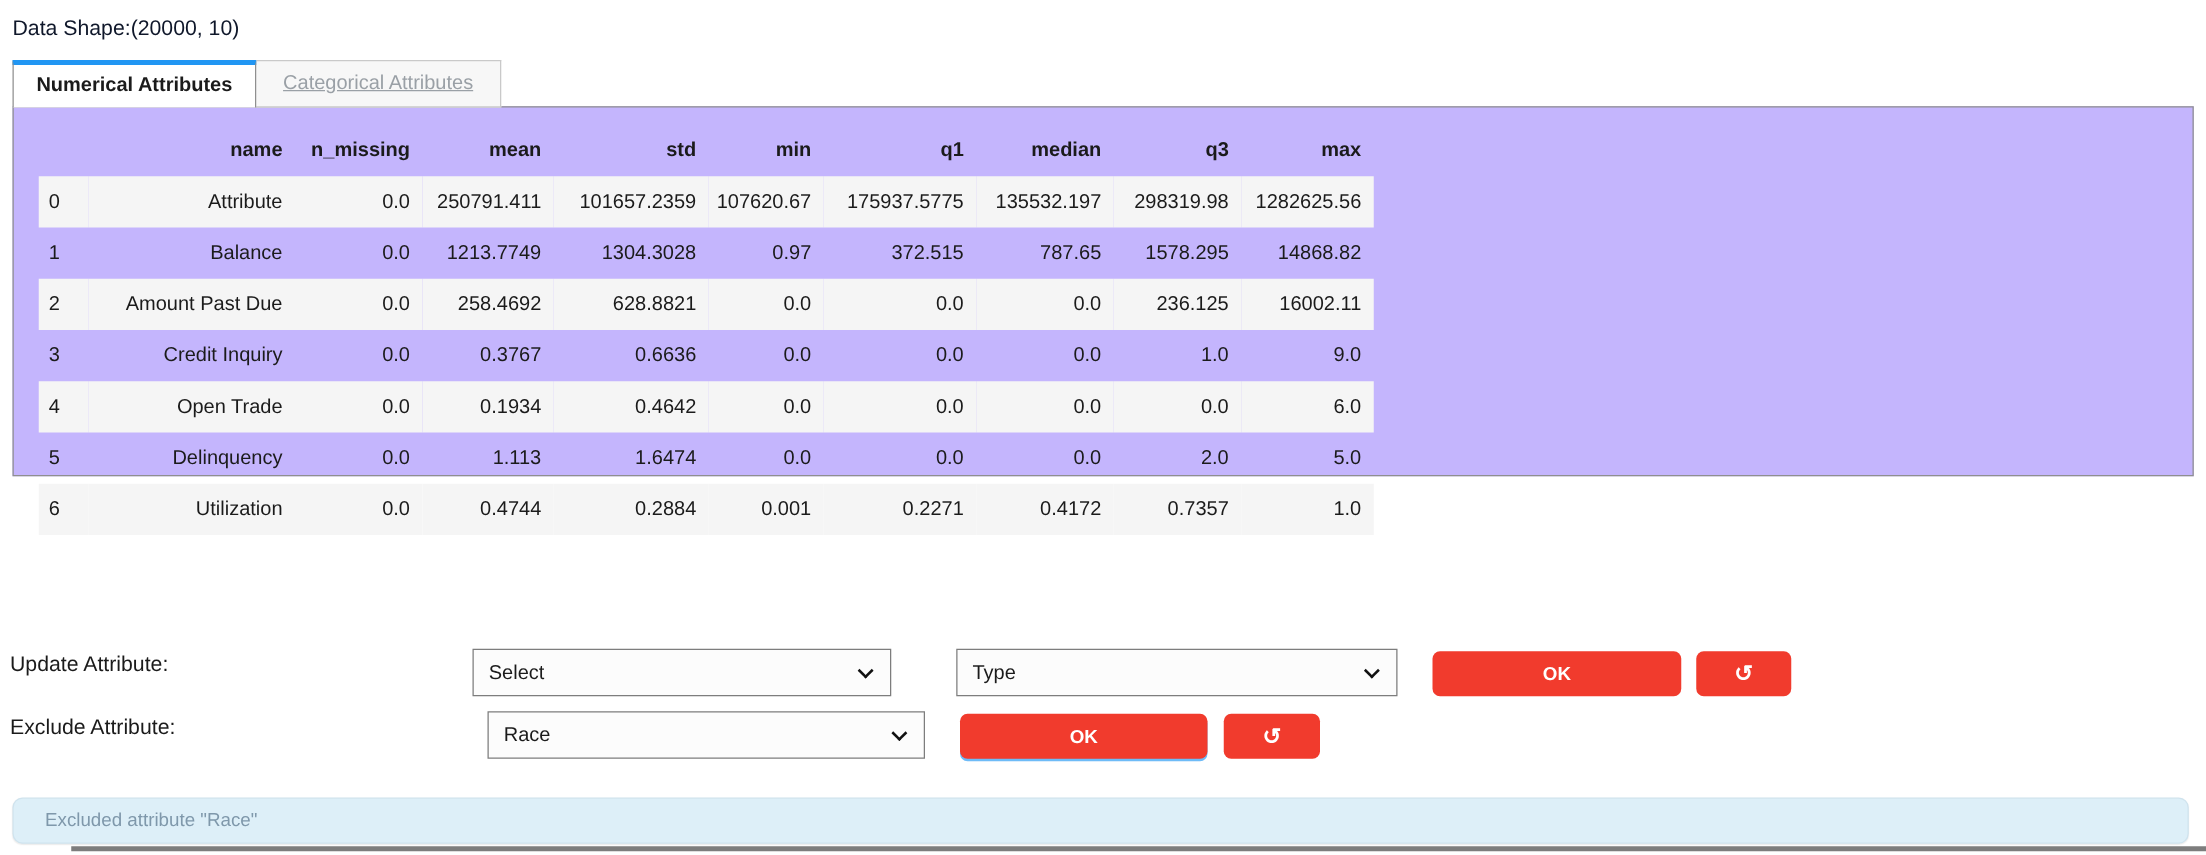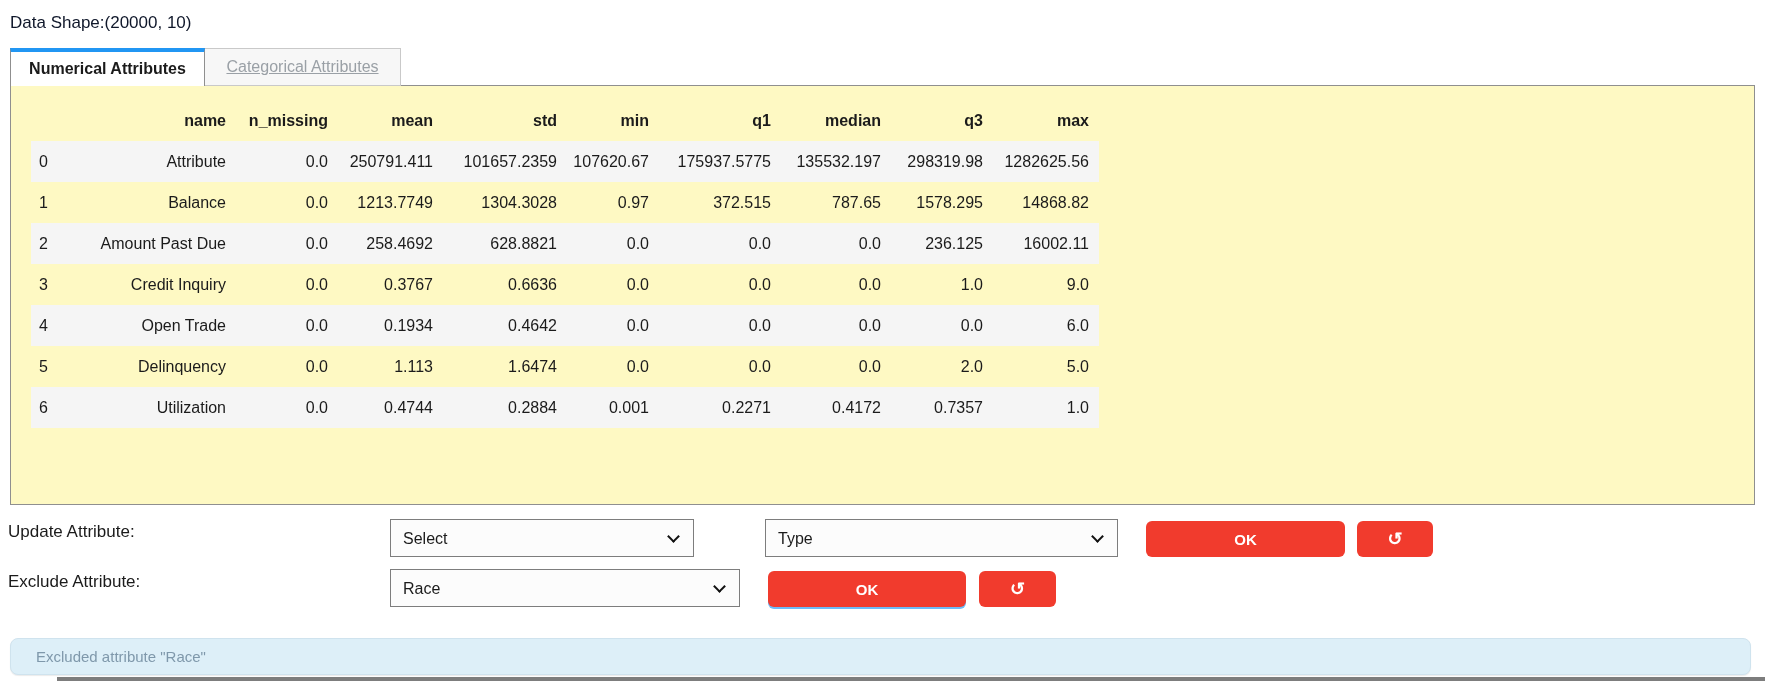--- a/index.html
+++ b/index.html
@@ -15,22 +15,22 @@
   .tab-active {
     width:195px; background:#fff; border:1px solid #8f8f8f; border-bottom:none;
     border-top:4px solid #2196f3; color:#1b1b1b; font-weight:600; position:relative; z-index:4;
   }
   .tab-inactive {
     width:196px; background:#f7f7f7; border:1px solid #c9c9c9; border-left:none;
     color:#9aa0a6; font-weight:400;text-decoration:underline;
   }
 
   
-  .panel { position:absolute; left:10px; top:85px; width:1745px; height:420px;
-    border:1px solid #8f8f8f; background:#fef9c3; z-index:2; }
+  .panel { position:absolute; left:10px; top:85px; width:1745px; height:296px;
+    border:1px solid #8f8f8f; background:#c4b5fd; z-index:2; }
 
   table.stats { border-collapse:collapse; margin:14px 0 0 20px; table-layout:fixed; }
   table.stats th, table.stats td { font-size:16px; height:41px; padding:0 10px 0 0; white-space:nowrap; }
   table.stats th { font-weight:700; text-align:right; }
   table.stats td { text-align:right; color:#1b1b1b; }
   table.stats td.idx { text-align:left; padding-left:8px; }
   table.stats tbody tr:nth-child(odd) { background:#f5f5f5; }
 
   
   .ctl-label { position:absolute; font-size:17px; color:#1b1b1b; }
@@ -187,21 +187,21 @@
             <td>0.4172</td>
             <td>0.7357</td>
             <td>1.0</td>
           </tr>
         </tbody>
     </table>
   </div>
 
   <div class="ctl-label" style="left:8px; top:522px;">Update Attribute:</div>
 
-  <div class="sel-wrap" style="left:390px; top:519px; width:304px;">
+  <div class="sel-wrap" style="left:378px; top:519px; width:335px;">
     <select>
       <option>Select</option>
     </select>
     <span class="chev"></span>
   </div>
 
   <div class="sel-wrap" style="left:765px; top:519px; width:353px;">
     <select>
       <option>Type</option>
     </select>

